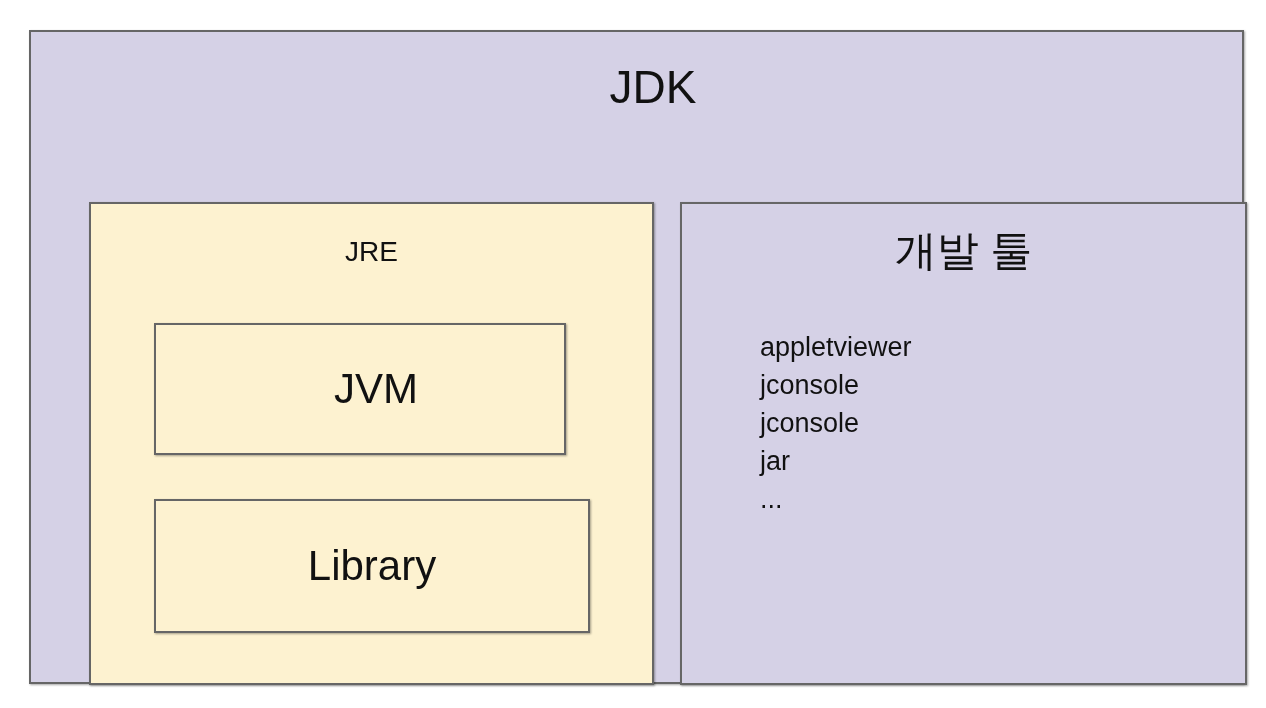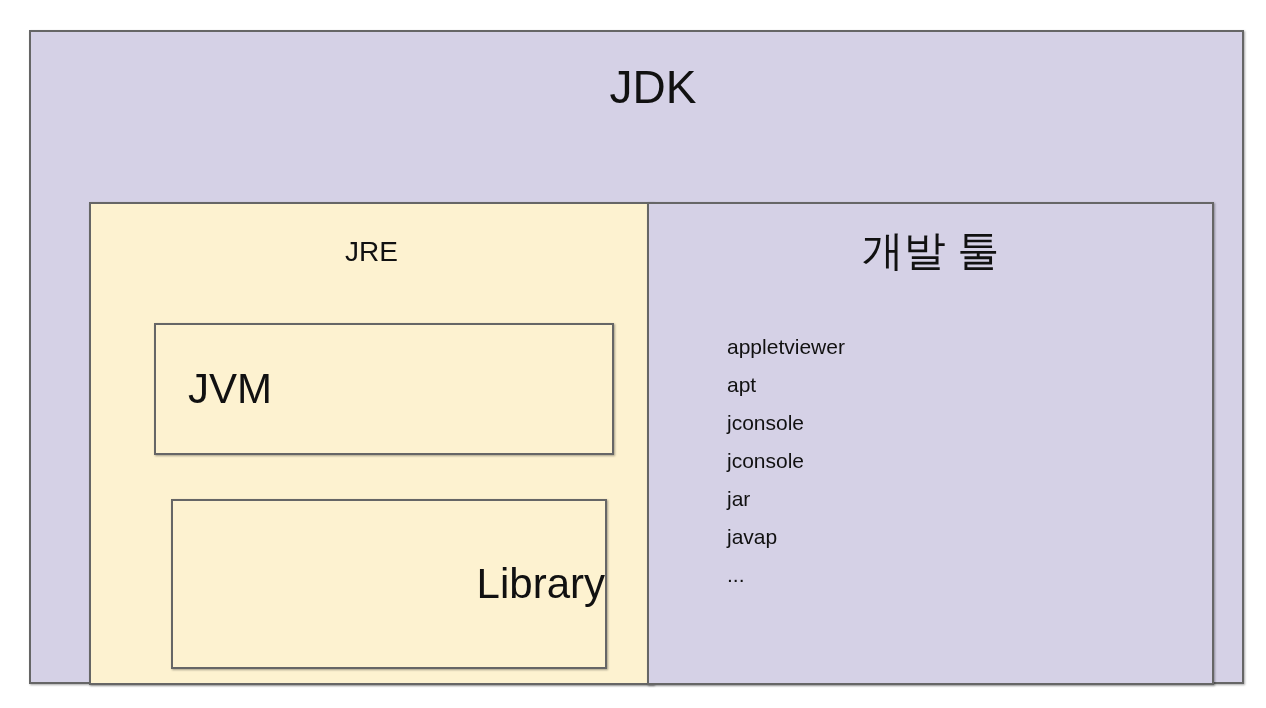--- a/index.html
+++ b/index.html
@@ -51,52 +51,52 @@
   .jre-title {
     position: absolute;
     left: 0; right: 0; top: 27px;
     text-align: center;
     font-size: 28px;
     line-height: 42px;
     white-space: pre;
   }
   .jvm-box {
     left: 63px; top: 119px;
-    width: 460px; height: 132px;
+    width: 412px; height: 132px;
     background: var(--inner-fill);
-    display: flex; align-items: center; justify-content: flex-start; padding-left: 32px;
+    display: flex; align-items: center; justify-content: center; padding-left: 32px;
   }
   .library-box {
     left: 63px; top: 295px;
-    width: 436px; height: 170px;
+    width: 436px; height: 134px;
     background: var(--inner-fill);
-    display: flex; align-items: center; justify-content: flex-end; margin-left: 17px;
+    display: flex; align-items: center; justify-content: center;
   }
   .inner-label {
     font-size: 42px;
     line-height: 42px;
     white-space: pre;
   }
   .dev-box {
-    left: 616px; top: 170px;
+    left: 649px; top: 170px;
     width: 567px; height: 483px;
     background: var(--outer-fill);
   }
   .dev-title {
     position: absolute;
     left: 0; right: 0; top: 26px;
     text-align: center;
     font-size: 42px;
     line-height: 42px;
     white-space: pre;
   }
   .tools-list {
     position: absolute;
     left: 78px; top: 124px;
-    font-size: 21px;
+    font-size: 27px;
     line-height: 38px;
   }
   .tool-item { white-space: pre; }
 </style>
 </head>
 <body>
 
 <div class="canvas">
 
   <div class="box jdk-box">
@@ -113,24 +113,22 @@
       <div class="box library-box">
         <span class="inner-label">Library</span>
       </div>
     </div>
 
     <div class="box dev-box">
       <div class="dev-title">개발 툴</div>
 
       <div class="tools-list">
           <div class="tool-item">appletviewer</div>
-          <div class="tool-item">apt</div>
           <div class="tool-item">jconsole</div>
           <div class="tool-item">jconsole</div>
           <div class="tool-item">jar</div>
-          <div class="tool-item">javap</div>
           <div class="tool-item">...</div>
         </div>
     </div>
 
   </div>
 
 </div>
 
 </body></html>

